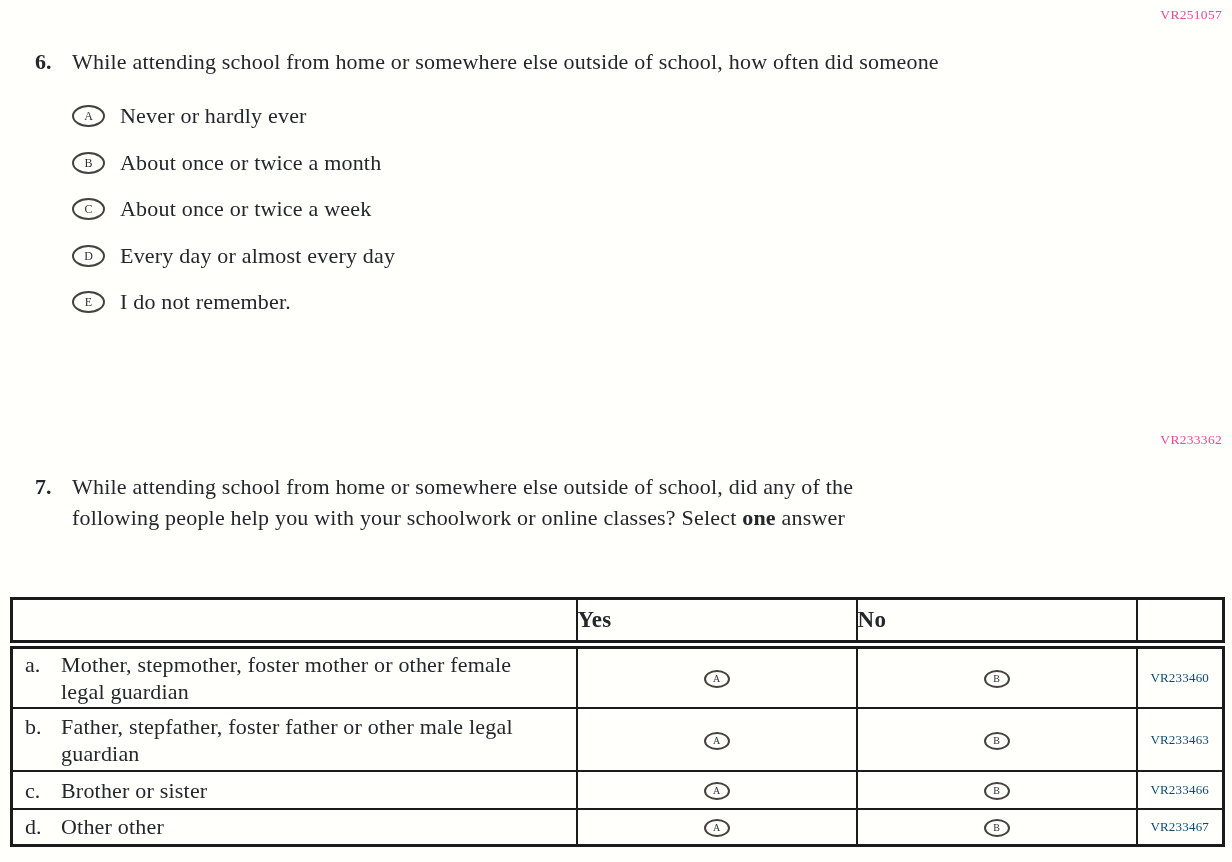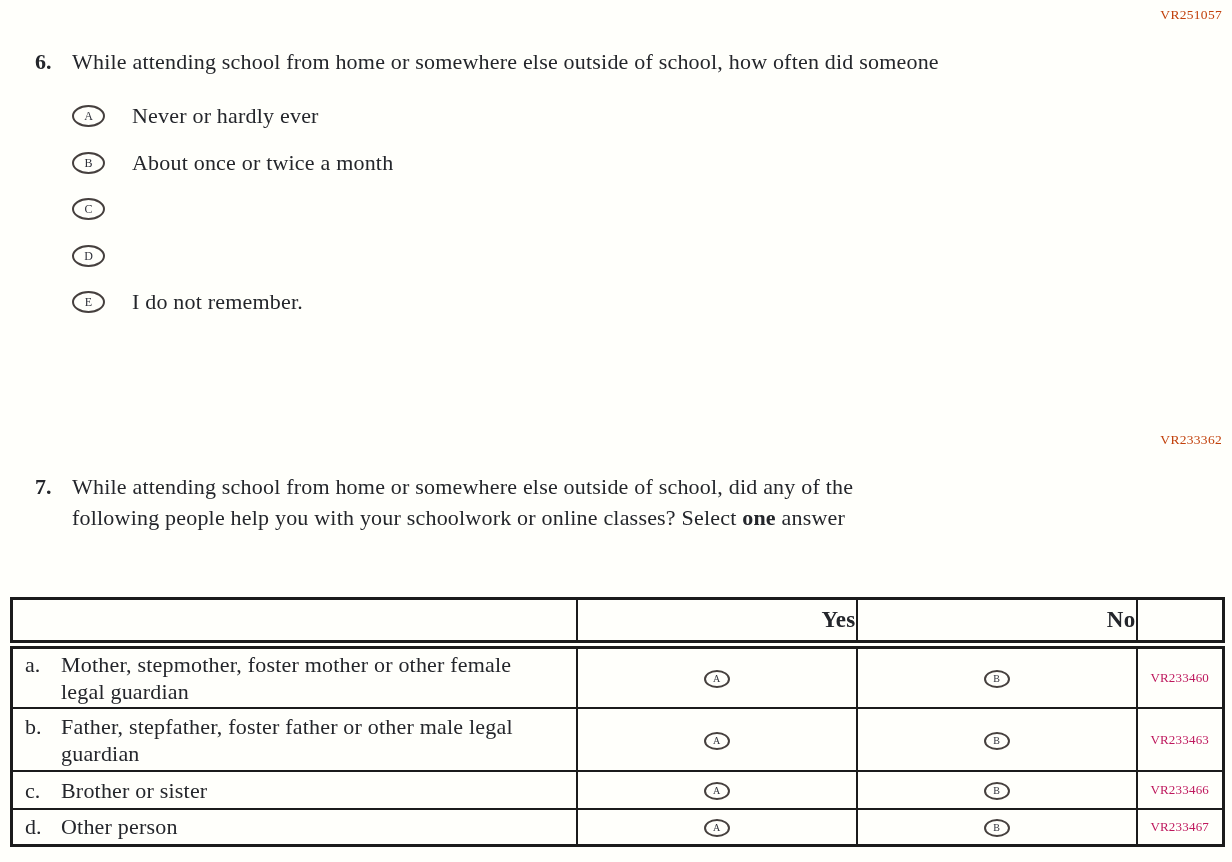--- a/index.html
+++ b/index.html
@@ -9,21 +9,21 @@
     font-family: "Liberation Serif", "DejaVu Serif", serif;
     color: #24262b;
     position: relative;
     overflow: hidden;
   }
   .vr-code {
     position: absolute;
     right: 10px;
     font-size: 13.5px;
     letter-spacing: 0.3px;
-    color: #c2410c;
+    color: #ec4899;
   }
   .vr-code.top { top: 7px; }
   .vr-code.mid { top: 432px; }
 
   .question { position: absolute; left: 35px; right: 30px; }
   .q6 { top: 46px; }
   .q7 { top: 471px; }
 
   .q-row { display: flex; }
   .q-num {
@@ -53,21 +53,21 @@
   }
   .bubble .bl {
     font-size: 12px;
     line-height: 1;
     color: #2d2f38;
     font-family: "Liberation Serif", "DejaVu Serif", serif;
   }
   .bubble.small { width: 26px; height: 18px; border-width: 2px; }
   .bubble.small .bl { font-size: 10px; }
 
-  .option-label { font-size: 22px; letter-spacing: 0.2px; margin-left: 27px; white-space: nowrap; }
+  .option-label { font-size: 22px; letter-spacing: 0.2px; margin-left: 15px; white-space: nowrap; }
 
   table.grid {
     position: absolute;
     top: 597px; left: 10px;
     width: 1212px;
     border-collapse: collapse;
     table-layout: fixed;
     border: 3px solid #1b1b1b;
     background: #fffffb;
   }
@@ -77,21 +77,21 @@
   col.c-code { width: 87px; }
 
   table.grid th, table.grid td {
     border: 2.5px solid #1b1b1b;
     vertical-align: middle;
   }
   table.grid thead th {
     height: 46px;
     font-size: 23px;
     font-weight: bold;
-    text-align: right;
+    text-align: left;
     border-bottom: 9px double #1b1b1b;
     letter-spacing: 0.3px;
     margin-top: 36px;
   }
   tr.row-a td { height: 58px; }
   tr.row-b td { height: 63px; }
   tr.row-c td { height: 38px; }
   tr.row-d td { height: 36px; }
 
   .item-cell { padding: 2px 6px 2px 6px; }
@@ -105,21 +105,21 @@
     font-size: 22px; line-height: 27px;
     letter-spacing: 0.2px;
     max-width: 455px;
     margin-left: 8px;
   }
   .ans-cell { text-align: center; }
   .code-cell {
     text-align: center;
     font-size: 13px;
     letter-spacing: 0.2px;
-    color: #be185d;
+    color: #0c4a6e;
   }
 </style>
 </head>
 <body>
 
 <div class="vr-code top">VR251057</div>
 
 <section class="question q6">
   <div class="q-row">
     <span class="q-num">6.</span>
@@ -137,25 +137,27 @@
     <li class="option">
       <span class="bubble">
           <span class="bl">B</span>
         </span>
       <span class="option-label">About once or twice a month</span>
     </li>
     <li class="option">
       <span class="bubble">
           <span class="bl">C</span>
         </span>
+      <span class="option-label">About once or twice a week</span>
     </li>
     <li class="option">
       <span class="bubble">
           <span class="bl">D</span>
         </span>
+      <span class="option-label">Every day or almost every day</span>
     </li>
     <li class="option">
       <span class="bubble">
           <span class="bl">E</span>
         </span>
       <span class="option-label">I do not remember.</span>
     </li>
   </ul>
 </section>
 
@@ -241,21 +243,21 @@
         <span class="bubble small">
             <span class="bl">B</span>
           </span>
       </td>
       <td class="code-cell">VR233466</td>
     </tr>
     <tr class="row-d">
       <td class="item-cell">
         <div class="item-inner">
           <span class="row-letter">d.</span>
-          <span class="row-label">Other person</span>
+          <span class="row-label">Other other</span>
         </div>
       </td>
       <td class="ans-cell">
         <span class="bubble small">
             <span class="bl">A</span>
           </span>
       </td>
       <td class="ans-cell">
         <span class="bubble small">
             <span class="bl">B</span>

